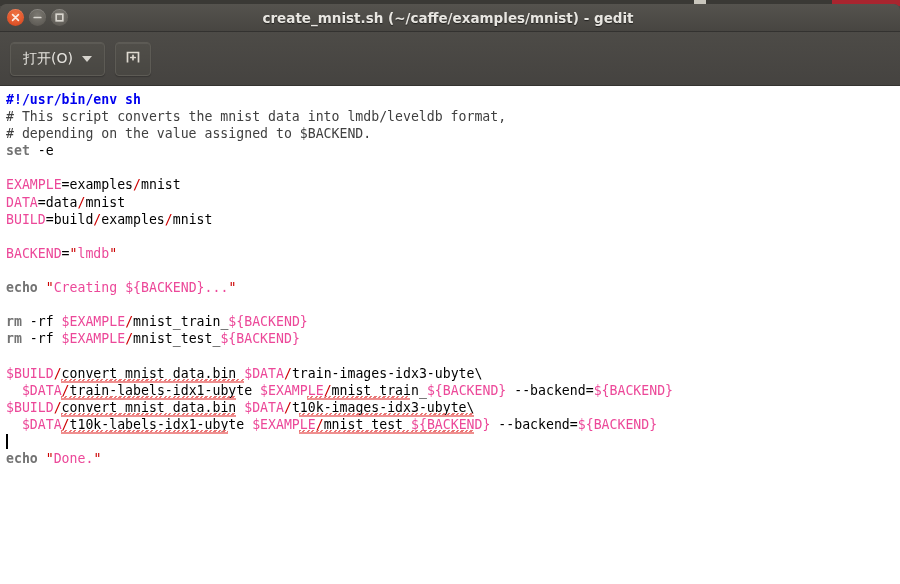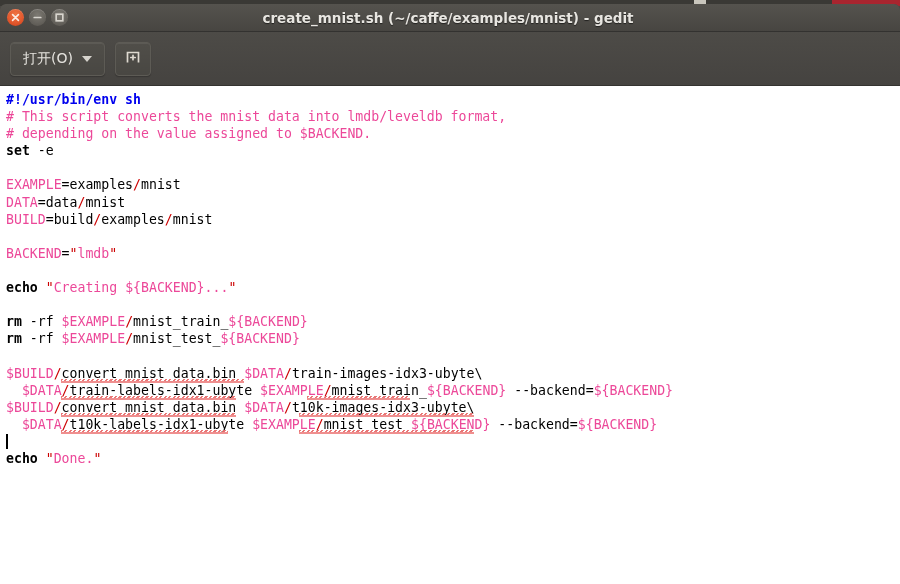--- a/index.html
+++ b/index.html
@@ -132,23 +132,23 @@
     font-size: 13.2px;
     line-height: 17.1px;
     white-space: pre;
     color: #000000;
     padding: 3px 0 0 4px;
     position: relative;
   }
   .ln { height: 17.1px; position: relative; }
 
   
-  .c-comment  { color: #ec4899; }
+  .c-comment  { color: #404040; }
   .c-shebang  { color: #0000ee; font-weight: bold; }
-  .c-kw       { color: #000000; font-weight: bold; }
+  .c-kw       { color: #737373; font-weight: bold; }
   .c-plain    { color: #000000; }
   .c-var      { color: #ec4899; }
   .c-slash    { color: #cc0000; }
   .c-str      { color: #ec4899; }
   .c-quote    { color: #cc0000; }
 
   
   .sq {
     position: absolute;
     height: 4px;

